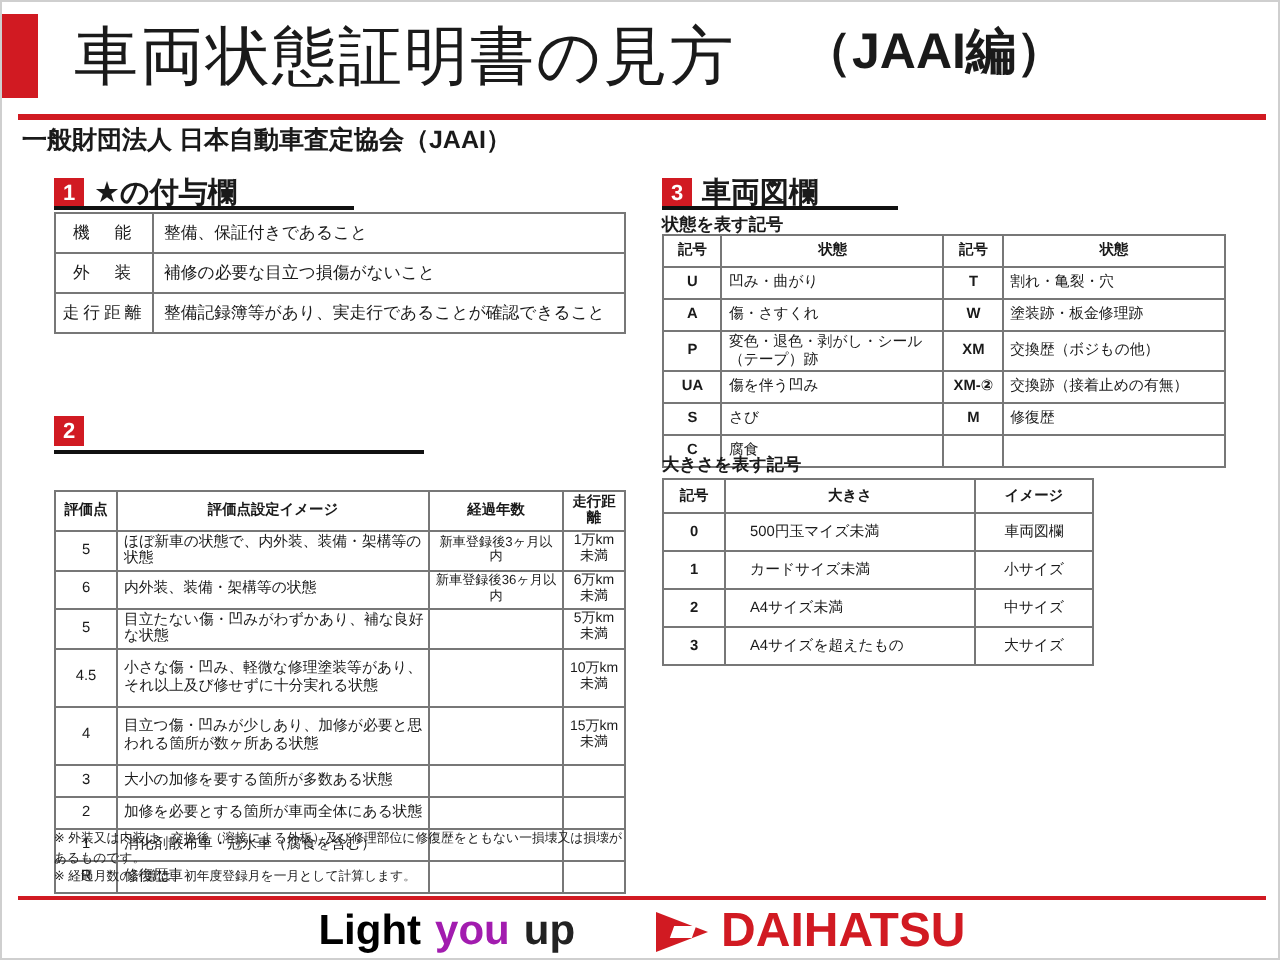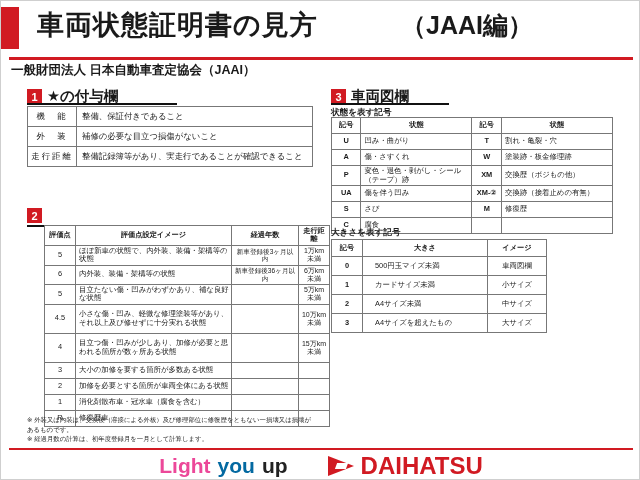--- a/index.html
+++ b/index.html
@@ -15,21 +15,21 @@
   
   .header{
     position:absolute;left:0;top:0;width:640px;height:56px;
     display:flex;align-items:center;
   }
   .hdr-bar{
     position:absolute;left:0;top:6px;width:18px;height:42px;background:#d11a22;
   }
   .hdr-title{
     position:absolute;left:36px;top:6px;
-    font-size:27px;font-weight:bold;letter-spacing:1px;
+    font-size:32px;font-weight:normal;letter-spacing:1px;
     color:#1a1a1a;white-space:nowrap;
   }
   .hdr-sub{
     position:absolute;left:400px;top:8px;
     font-size:25px;font-weight:bold;white-space:nowrap;
   }
   .hdr-rule{
     position:absolute;left:8px;top:56px;width:624px;height:3px;background:#d11a22;
   }
   .assoc{
@@ -57,21 +57,21 @@
   }
   th{font-weight:bold;text-align:center;background:#fff;}
 
   
   #t-tuyo{left:26px;top:105px;width:286px;}
   #t-tuyo td{height:17px;}
   #t-tuyo td.k{width:44px;text-align:center;font-size:8.4px;letter-spacing:2px;}
   #t-tuyo td.v{font-size:8.4px;padding-left:5px;}
 
   
-  #t-hyoka{left:26px;top:224px;width:286px;margin-left:17px;}
+  #t-hyoka{left:26px;top:244px;width:286px;}
   #t-hyoka th{font-size:7.2px;height:13px;}
   #t-hyoka td{height:13px;}
   #t-hyoka td.c1{width:26px;text-align:center;}
   #t-hyoka td.c2{width:150px;padding-left:3px;}
   #t-hyoka td.c3{width:62px;text-align:center;font-size:6.6px;}
   #t-hyoka td.c4{text-align:center;font-size:7px;}
   .tall{height:26px !important;}
 
   .notes{
     position:absolute;left:26px;top:414px;width:290px;
@@ -90,22 +90,22 @@
   #t-size th{font-size:7.2px;height:14px;}
   #t-size td{height:16px;}
   #t-size td.s{width:26px;text-align:center;font-weight:bold;}
   #t-size td.d{width:110px;padding-left:12px;}
   #t-size td.i{text-align:center;}
 
   
   .foot-rule{position:absolute;left:8px;top:447px;width:624px;height:2px;background:#d11a22;}
   .footer{position:absolute;left:0;top:449px;width:640px;height:31px;display:flex;align-items:center;justify-content:center;gap:16px;}
   .slogan{font-size:21px;font-weight:bold;letter-spacing:0px;display:flex;align-items:baseline;}
-  .slogan .w1{color:#ec4899;text-align:right;}
-  .slogan .w2{color:#0369a1;margin-left:7px;}
+  .slogan .w1{color:#000000;text-align:right;}
+  .slogan .w2{color:#a21caf;margin-left:7px;}
   .slogan .w3{color:#222;margin-left:7px;}
   .brand{display:flex;align-items:center;gap:7px;padding-left:24px;}
   .brand-mark{width:26px;height:20px;position:relative;}
   .brand-mark::before{
     content:"";position:absolute;left:0;top:0;width:0;height:0;
     border-left:26px solid #d11a22;border-top:10px solid transparent;border-bottom:10px solid transparent;
   }
   .brand-mark::after{
     content:"";position:absolute;left:8px;top:7px;width:11px;height:6px;background:#fff;
     transform:skewX(-20deg);

